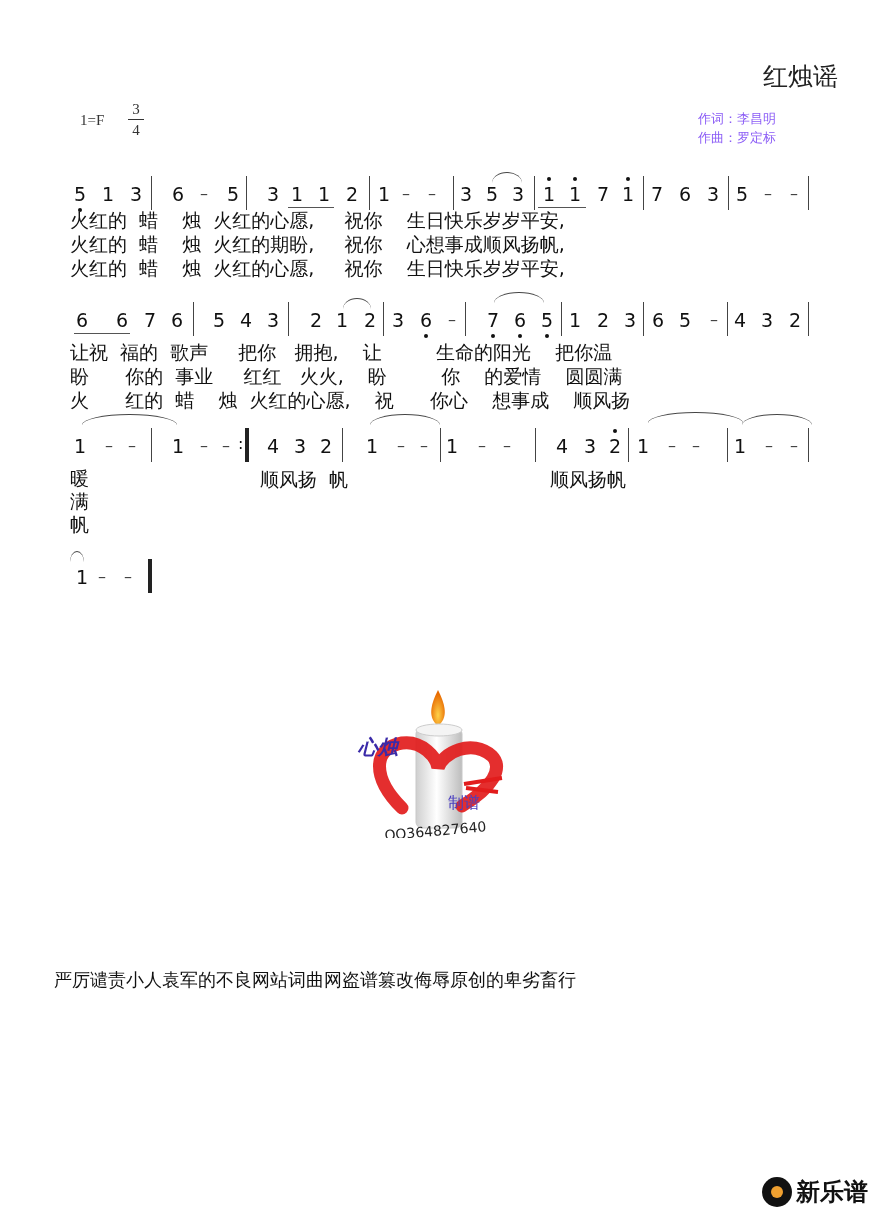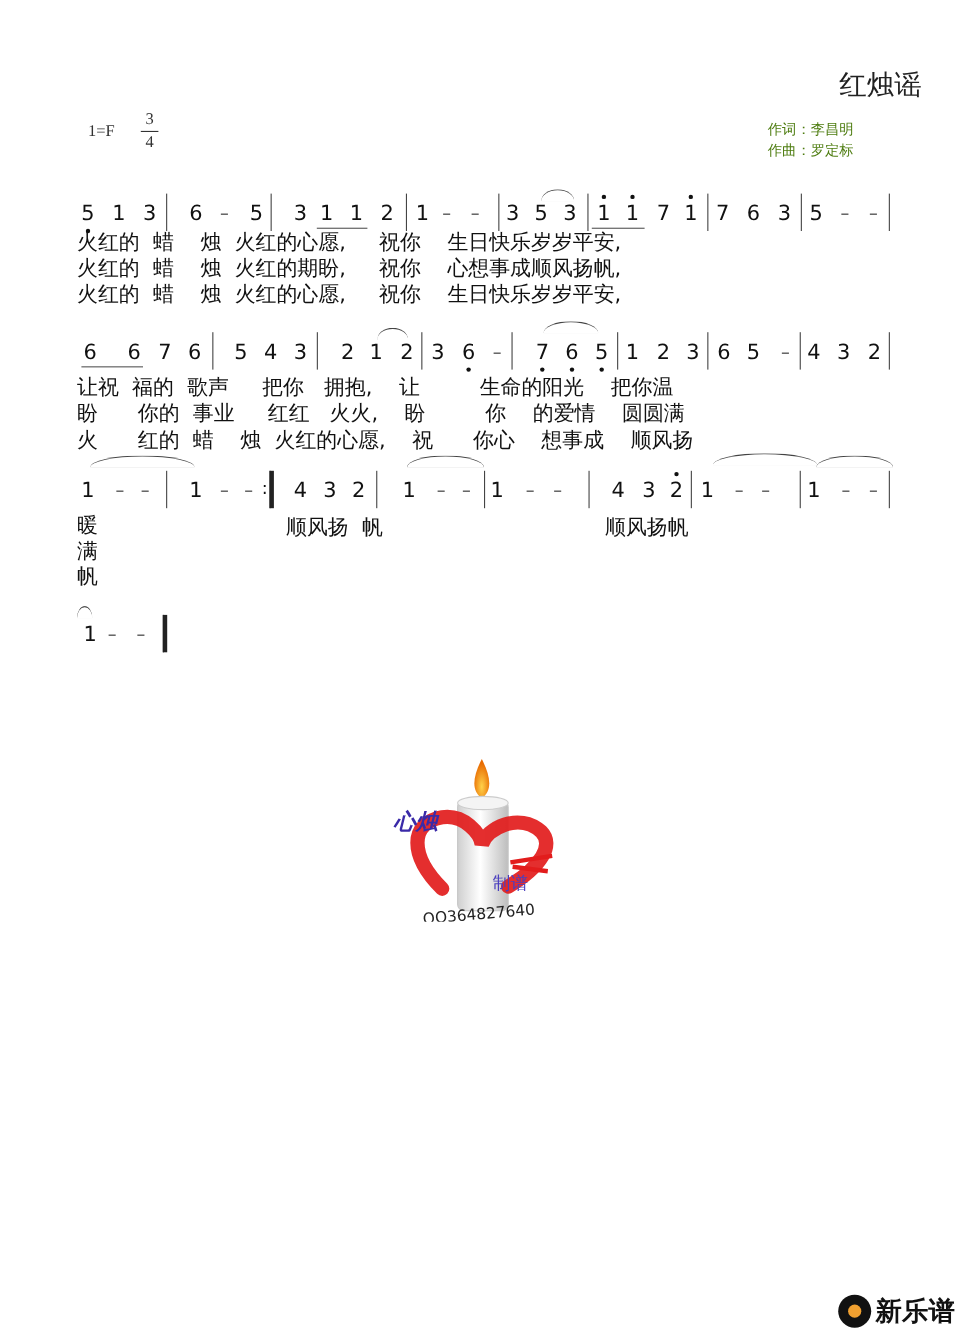--- a/index.html
+++ b/index.html
@@ -3,21 +3,21 @@
 <meta charset="utf-8">
 <style>
   html, body { margin:0; padding:0; }
   body { width:888px; height:1217px; background:#ffffff; position:relative; overflow:hidden;
          font-family:"DejaVu Sans", sans-serif; color:#111; }
   .abs { position:absolute; }
   .title { left:0; width:838px; top:60px; text-align:right; font-family:"DejaVu Serif", serif; font-size:25px; color:#222; }
   .key { left:80px; top:112px; font-family:"Liberation Serif", serif; font-size:15px; color:#333; }
   .ts { left:128px; top:100px; font-family:"Liberation Serif", serif; font-size:15px; color:#333; text-align:center; width:16px; line-height:18px; }
   .ts .line { border-top:1px solid #333; margin:1px 0; }
-  .credits { left:698px; top:109px; font-size:13px; color:#4d7c0f; line-height:19px; }
+  .credits { left:698px; top:109px; font-size:13px; color:#8b5cf6; line-height:19px; }
 
   .row { left:0; width:888px; height:40px; }
   .note { position:absolute; font-size:19px; width:16px; text-align:center; top:0; line-height:24px; }
   .dash { position:absolute; font-size:16px; top:0; line-height:24px; color:#444; }
   .bar { position:absolute; width:1px; background:#444; top:-6px; height:34px; }
   .dotb { position:absolute; width:4px; height:4px; border-radius:2px; background:#111; }
   .ul { position:absolute; height:1px; background:#555; }
   .arc { position:absolute; border:1px solid #444; border-bottom:none; border-left:none; border-right:none; border-radius:50% 50% 0 0 / 100% 100% 0 0; height:10px; border-top-width:1.3px; }
   .lyr { position:absolute; font-size:19px; line-height:24px; white-space:pre; color:#111; }
 
@@ -215,20 +215,21 @@
     <ellipse cx="87" cy="42" rx="23" ry="6" fill="#f4f4f4" stroke="#ccc"></ellipse>
     <path d="M50 120 C20 90 20 60 50 55 C70 52 85 70 86 80 C90 65 120 50 140 68 C152 80 140 100 110 118" fill="none" stroke="#e21c1c" stroke-width="13" stroke-linecap="round" opacity="0.92"></path>
     <path d="M112 96 L150 90 M114 100 L146 104" stroke="#e21c1c" stroke-width="4"></path>
     <text x="6" y="66" font-size="20" font-style="italic" font-weight="bold" fill="#3a2aa8" font-family="DejaVu Sans, sans-serif">心烛</text>
     <text x="96" y="120" font-size="16" fill="#4b3fbf" font-family="DejaVu Sans, sans-serif">制谱</text>
     <text x="32" y="148" font-size="14" fill="#222" font-family="DejaVu Sans, sans-serif" transform="rotate(-5 80 140)">QQ364827640</text>
   </svg>
 </div>
 
 <div class="abs footer">
+  <div>严厉谴责小人袁军的不良网站词曲网盗谱篡改侮辱原创的卑劣畜行</div>
 </div>
 
 <div class="abs brand">
   <div class="disc">
       <div class="inner"></div>
     </div>
   <div class="txt">新乐谱</div>
 </div>
 
 </body></html>

